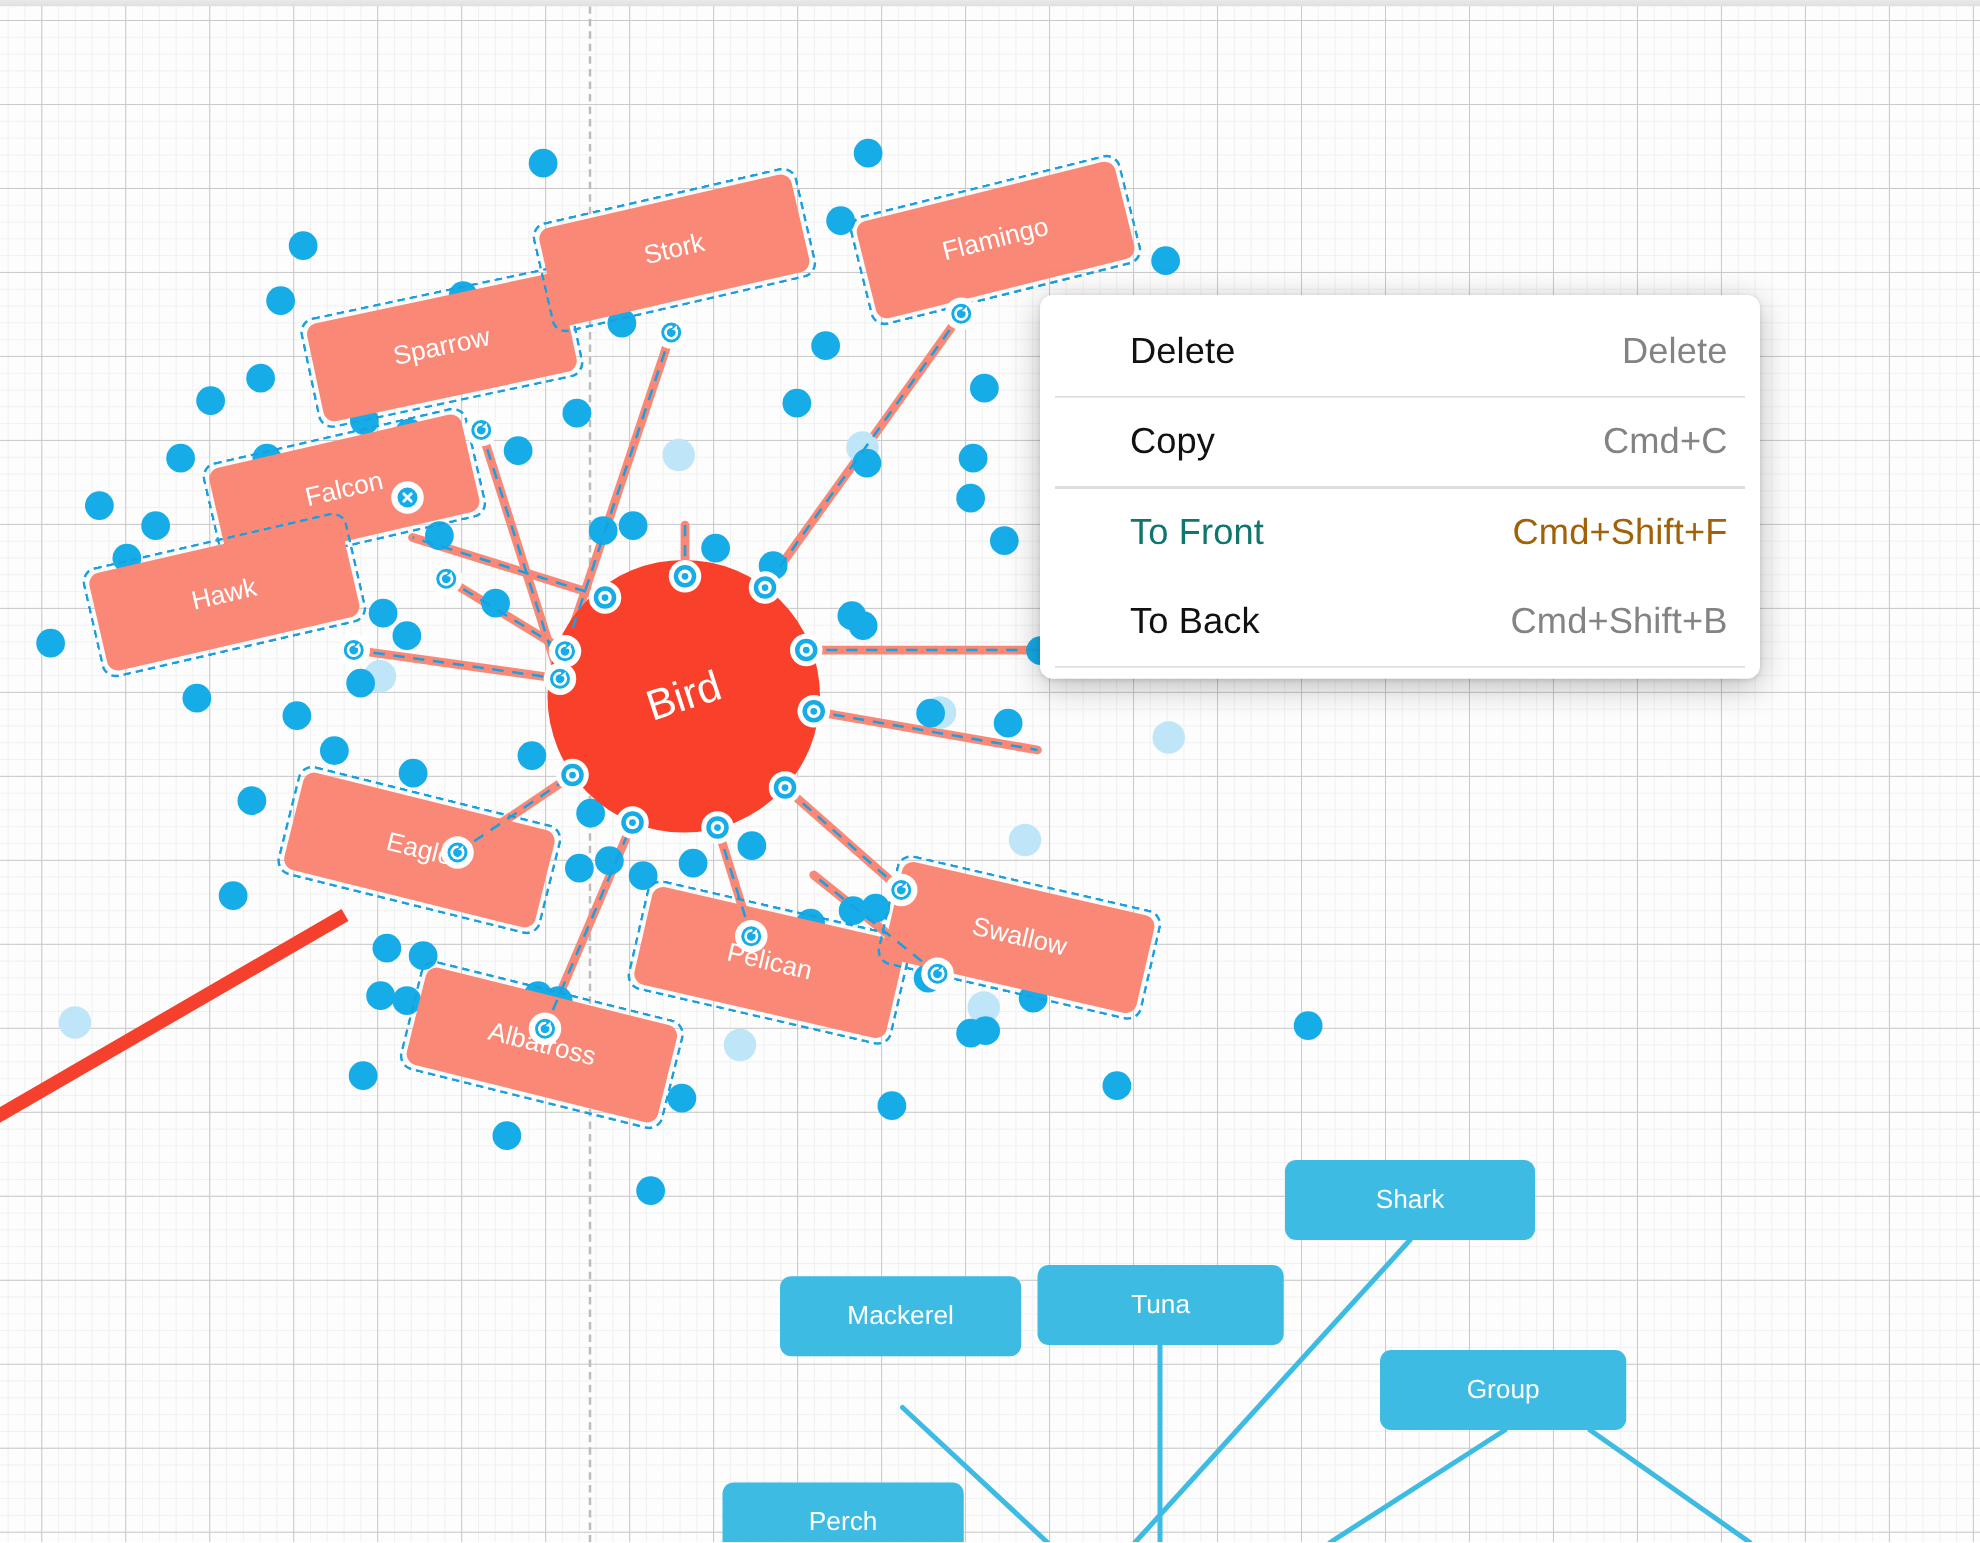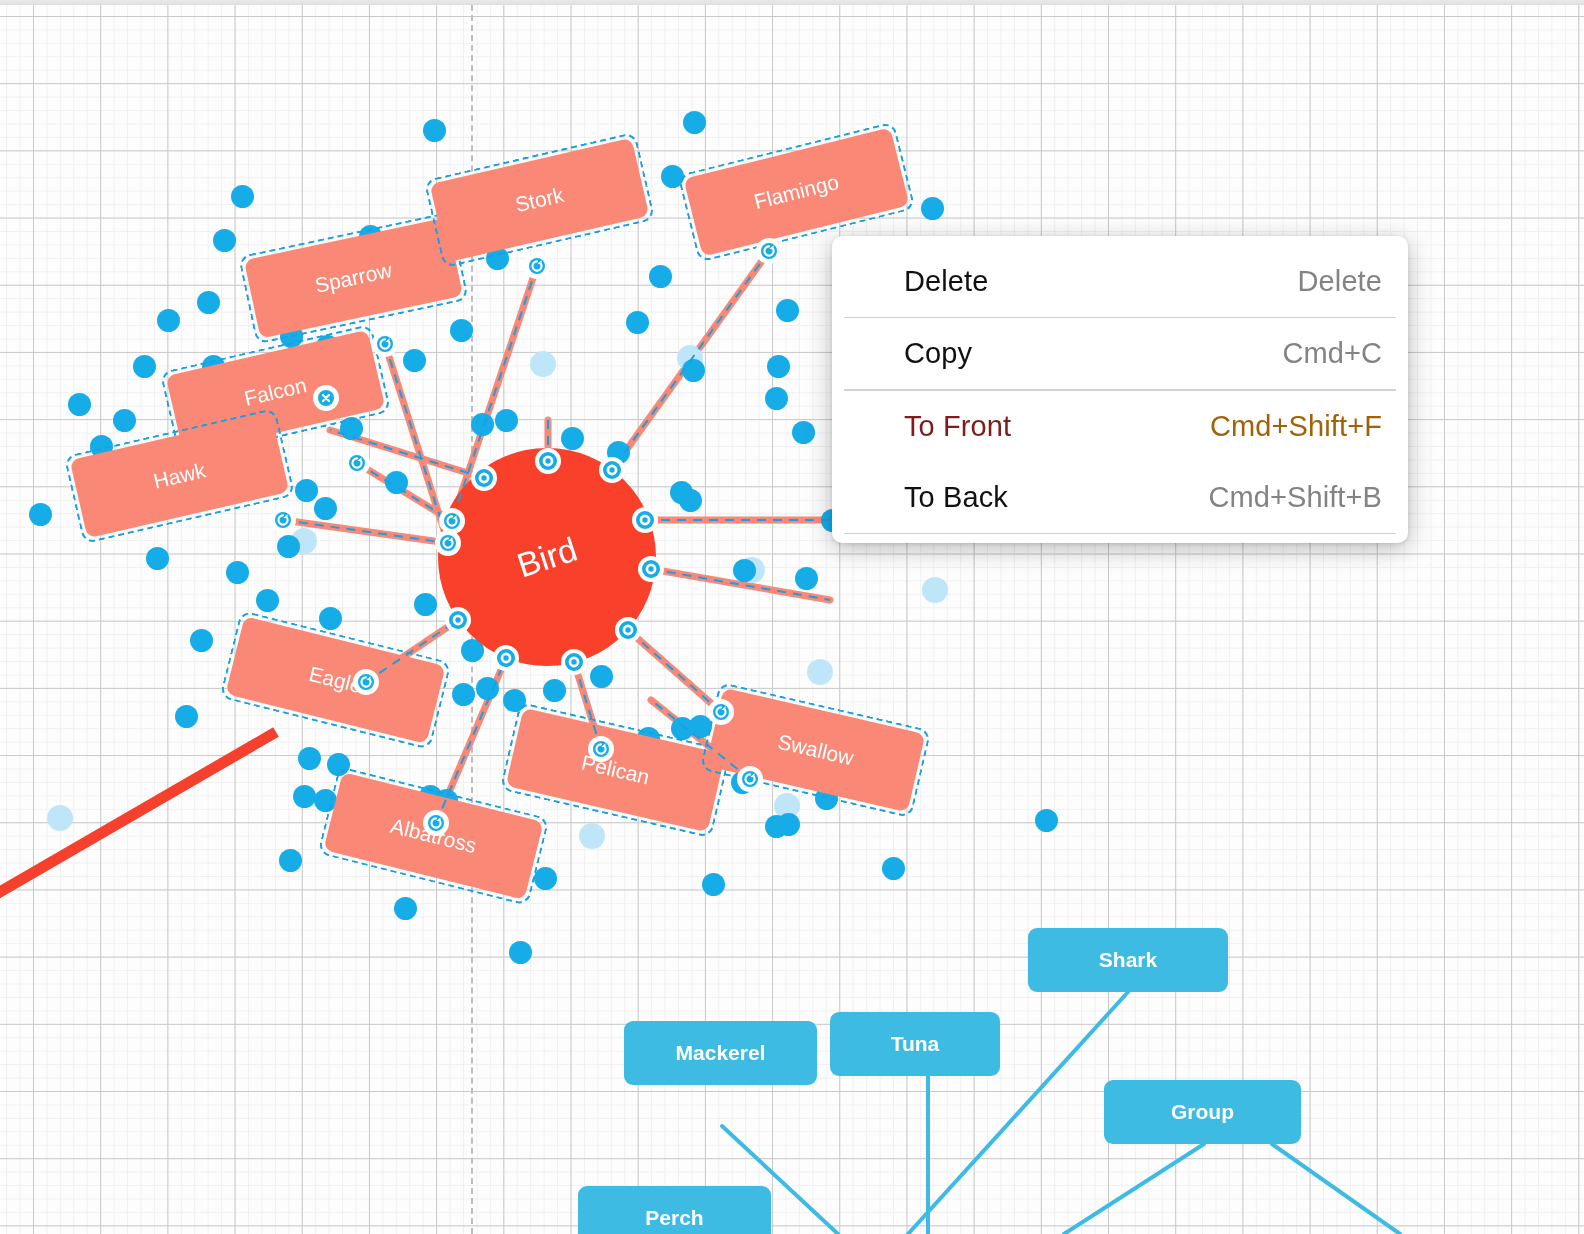--- a/index.html
+++ b/index.html
@@ -109,21 +109,20 @@
     pointer-events: none;
   }
 
   
   .fnode {
     position: absolute;
     background: #3dbbe3;
     border-radius: 9px;
     display: flex; align-items: center; justify-content: center;
     z-index: 8;
-    font-weight: bold;
   }
   .fnode .lbl { color: #ffffff; font-size: 21px; white-space: nowrap; }
 
   
   .handle {
     position: absolute;
     width: 26px; height: 26px;
     margin-left: -13px; margin-top: -13px;
     border-radius: 50%;
     background: #ffffff;
@@ -331,21 +330,21 @@
         <div class="dot" style="width: 23px; height: 23px; left: 458.5px; top: 503.5px; background: rgb(22, 172, 232);"></div>
         <div class="dot" style="width: 23px; height: 23px; left: 506.5px; top: 491.5px; background: rgb(22, 172, 232);"></div>
         <div class="dot" style="width: 23px; height: 23px; left: 518.5px; top: 453.5px; background: rgb(22, 172, 232);"></div>
         <div class="dot" style="width: 23px; height: 23px; left: 560.5px; top: 421.5px; background: rgb(22, 172, 232);"></div>
         <div class="dot" style="width: 23px; height: 23px; left: 606.5px; top: 435.5px; background: rgb(22, 172, 232);"></div>
       </div>
     <div id="fish-layer">
         <div class="fnode" style="left: 1028px; top: 923px; width: 200px; height: 64px; background: rgb(61, 187, 227);">
           <span class="lbl">Shark</span>
         </div>
-        <div class="fnode" style="left: 830px; top: 1007px; width: 170px; height: 64px; background: rgb(61, 187, 227);">
+        <div class="fnode" style="left: 830px; top: 1007px; width: 197px; height: 64px; background: rgb(61, 187, 227);">
           <span class="lbl">Tuna</span>
         </div>
         <div class="fnode" style="left: 624px; top: 1016px; width: 193px; height: 64px; background: rgb(61, 187, 227);">
           <span class="lbl">Mackerel</span>
         </div>
         <div class="fnode" style="left: 1104px; top: 1075px; width: 197px; height: 64px; background: rgb(61, 187, 227);">
           <span class="lbl">Group</span>
         </div>
         <div class="fnode" style="left: 578px; top: 1181px; width: 193px; height: 64px; background: rgb(61, 187, 227);">
           <span class="lbl">Perch</span>
@@ -556,21 +555,21 @@
         <span class="ci-accel" style="color: rgb(131, 131, 131);">Delete</span>
       </div>
       <div class="ctx-sep"></div>
       <div class="ctx-item">
         <span class="ci-label" style="color: rgb(17, 17, 17);">Copy</span>
         <span class="ci-accel" style="color: rgb(131, 131, 131);">Cmd+C</span>
       </div>
       <div class="ctx-sep"></div>
       <div class="ctx-sep"></div>
       <div class="ctx-item">
-        <span class="ci-label" style="color: #7f1d1d;">To Front</span>
+        <span class="ci-label" style="color: #0f766e;">To Front</span>
         <span class="ci-accel" style="color: #a16207;">Cmd+Shift+F</span>
       </div>
       <div class="ctx-item">
         <span class="ci-label" style="color: rgb(17, 17, 17);">To Back</span>
         <span class="ci-accel" style="color: rgb(131, 131, 131);">Cmd+Shift+B</span>
       </div>
       <div class="ctx-sep"></div>
     </div>
 
 </div>

